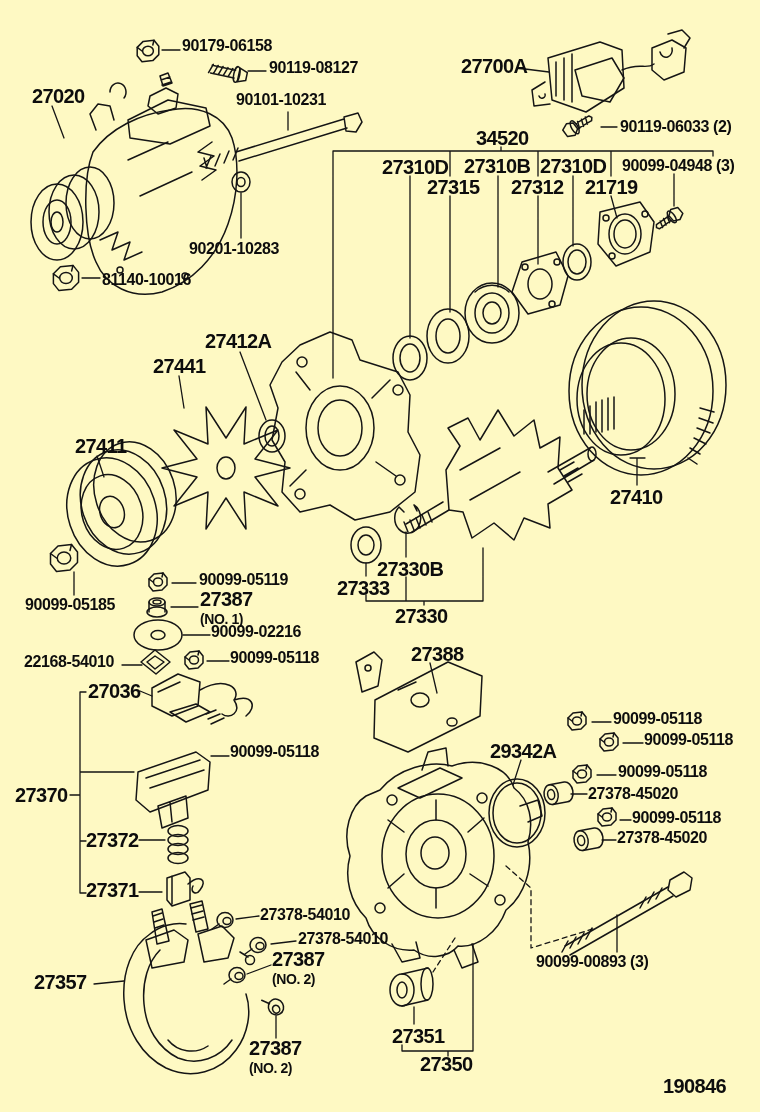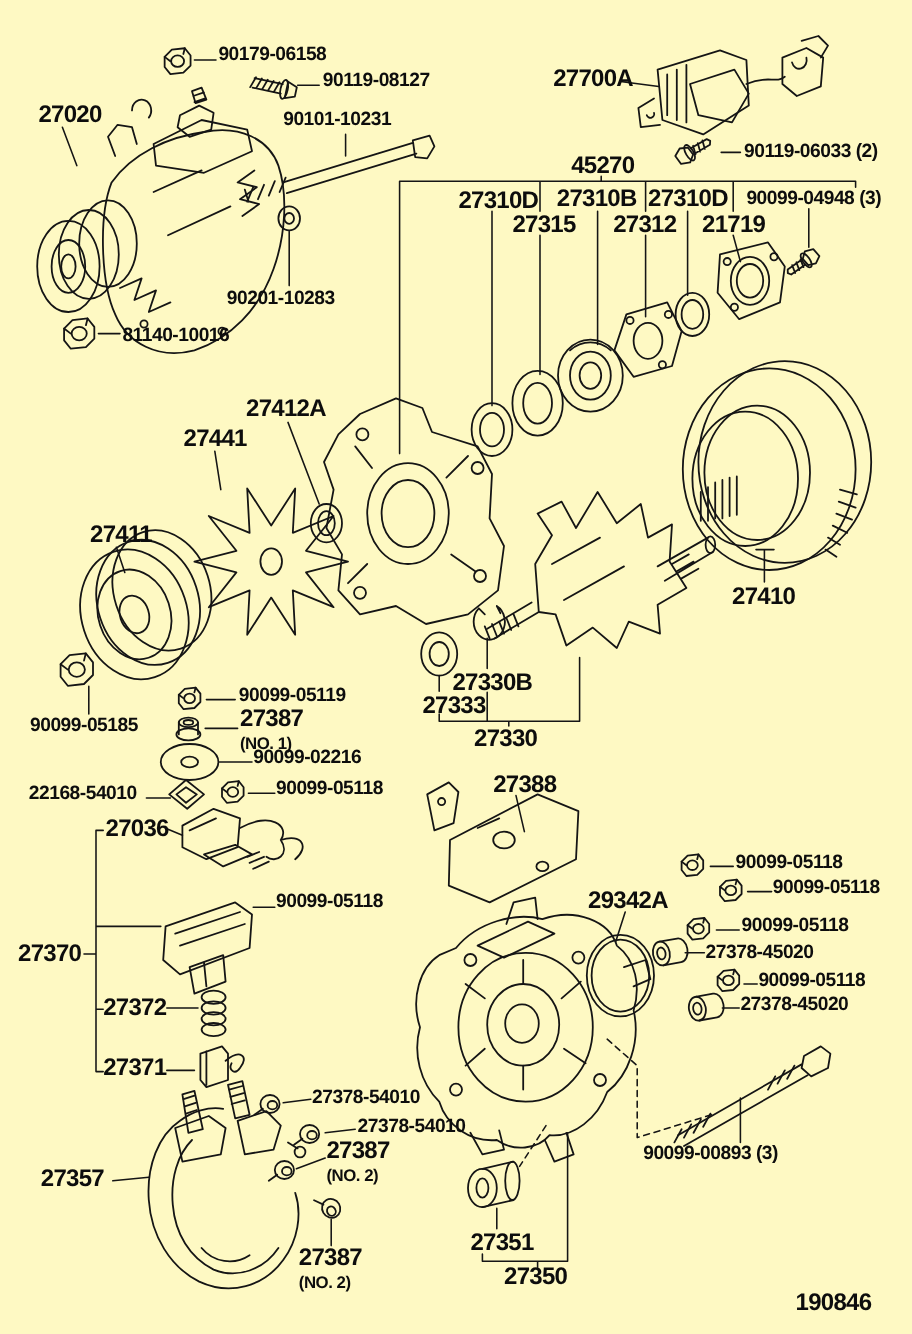--- a/index.html
+++ b/index.html
@@ -325,36 +325,36 @@
         <use href="#screwS"></use>
       </g>
 </svg>
 
 <div class="lbl" style="left:182px;top:38px">90179-06158</div>
 <div class="lbl" style="left:269px;top:60px">90119-08127</div>
 <div class="lbl lg" style="left:32px;top:86px">27020</div>
 <div class="lbl" style="left:236px;top:92px">90101-10231</div>
 <div class="lbl lg" style="left:461px;top:56px">27700A</div>
 <div class="lbl" style="left:620px;top:119px">90119-06033 (2)</div>
-<div class="lbl lg" style="left:476px;top:128px">45270</div>
+<div class="lbl lg" style="left:476px;top:128px">34520</div>
 <div class="lbl lg" style="left:382px;top:157px">27310D</div>
 <div class="lbl lg" style="left:464px;top:156px">27310B</div>
 <div class="lbl lg" style="left:540px;top:156px">27310D</div>
 <div class="lbl" style="left:622px;top:158px">90099-04948 (3)</div>
 <div class="lbl lg" style="left:427px;top:177px">27315</div>
 <div class="lbl lg" style="left:511px;top:177px">27312</div>
 <div class="lbl lg" style="left:585px;top:177px">21719</div>
 <div class="lbl" style="left:189px;top:241px">90201-10283</div>
 <div class="lbl" style="left:102px;top:272px">81140-10016</div>
 <div class="lbl lg" style="left:205px;top:331px">27412A</div>
 <div class="lbl lg" style="left:153px;top:356px">27441</div>
 <div class="lbl lg" style="left:75px;top:436px">27411</div>
 <div class="lbl lg" style="left:610px;top:487px">27410</div>
 <div class="lbl lg" style="left:377px;top:559px">27330B</div>
-<div class="lbl lg" style="left:352px;top:578px">27333</div>
+<div class="lbl lg" style="left:337px;top:578px">27333</div>
 <div class="lbl" style="left:199px;top:572px">90099-05119</div>
 <div class="lbl lg" style="left:200px;top:589px"><span>27387</span><span class="sub">(NO. 1)</span></div>
 <div class="lbl" style="left:25px;top:597px">90099-05185</div>
 <div class="lbl lg" style="left:395px;top:606px">27330</div>
 <div class="lbl" style="left:211px;top:624px">90099-02216</div>
 <div class="lbl" style="left:24px;top:654px">22168-54010</div>
 <div class="lbl" style="left:230px;top:650px">90099-05118</div>
 <div class="lbl lg" style="left:88px;top:681px">27036</div>
 <div class="lbl lg" style="left:411px;top:644px">27388</div>
 <div class="lbl" style="left:613px;top:711px">90099-05118</div>

